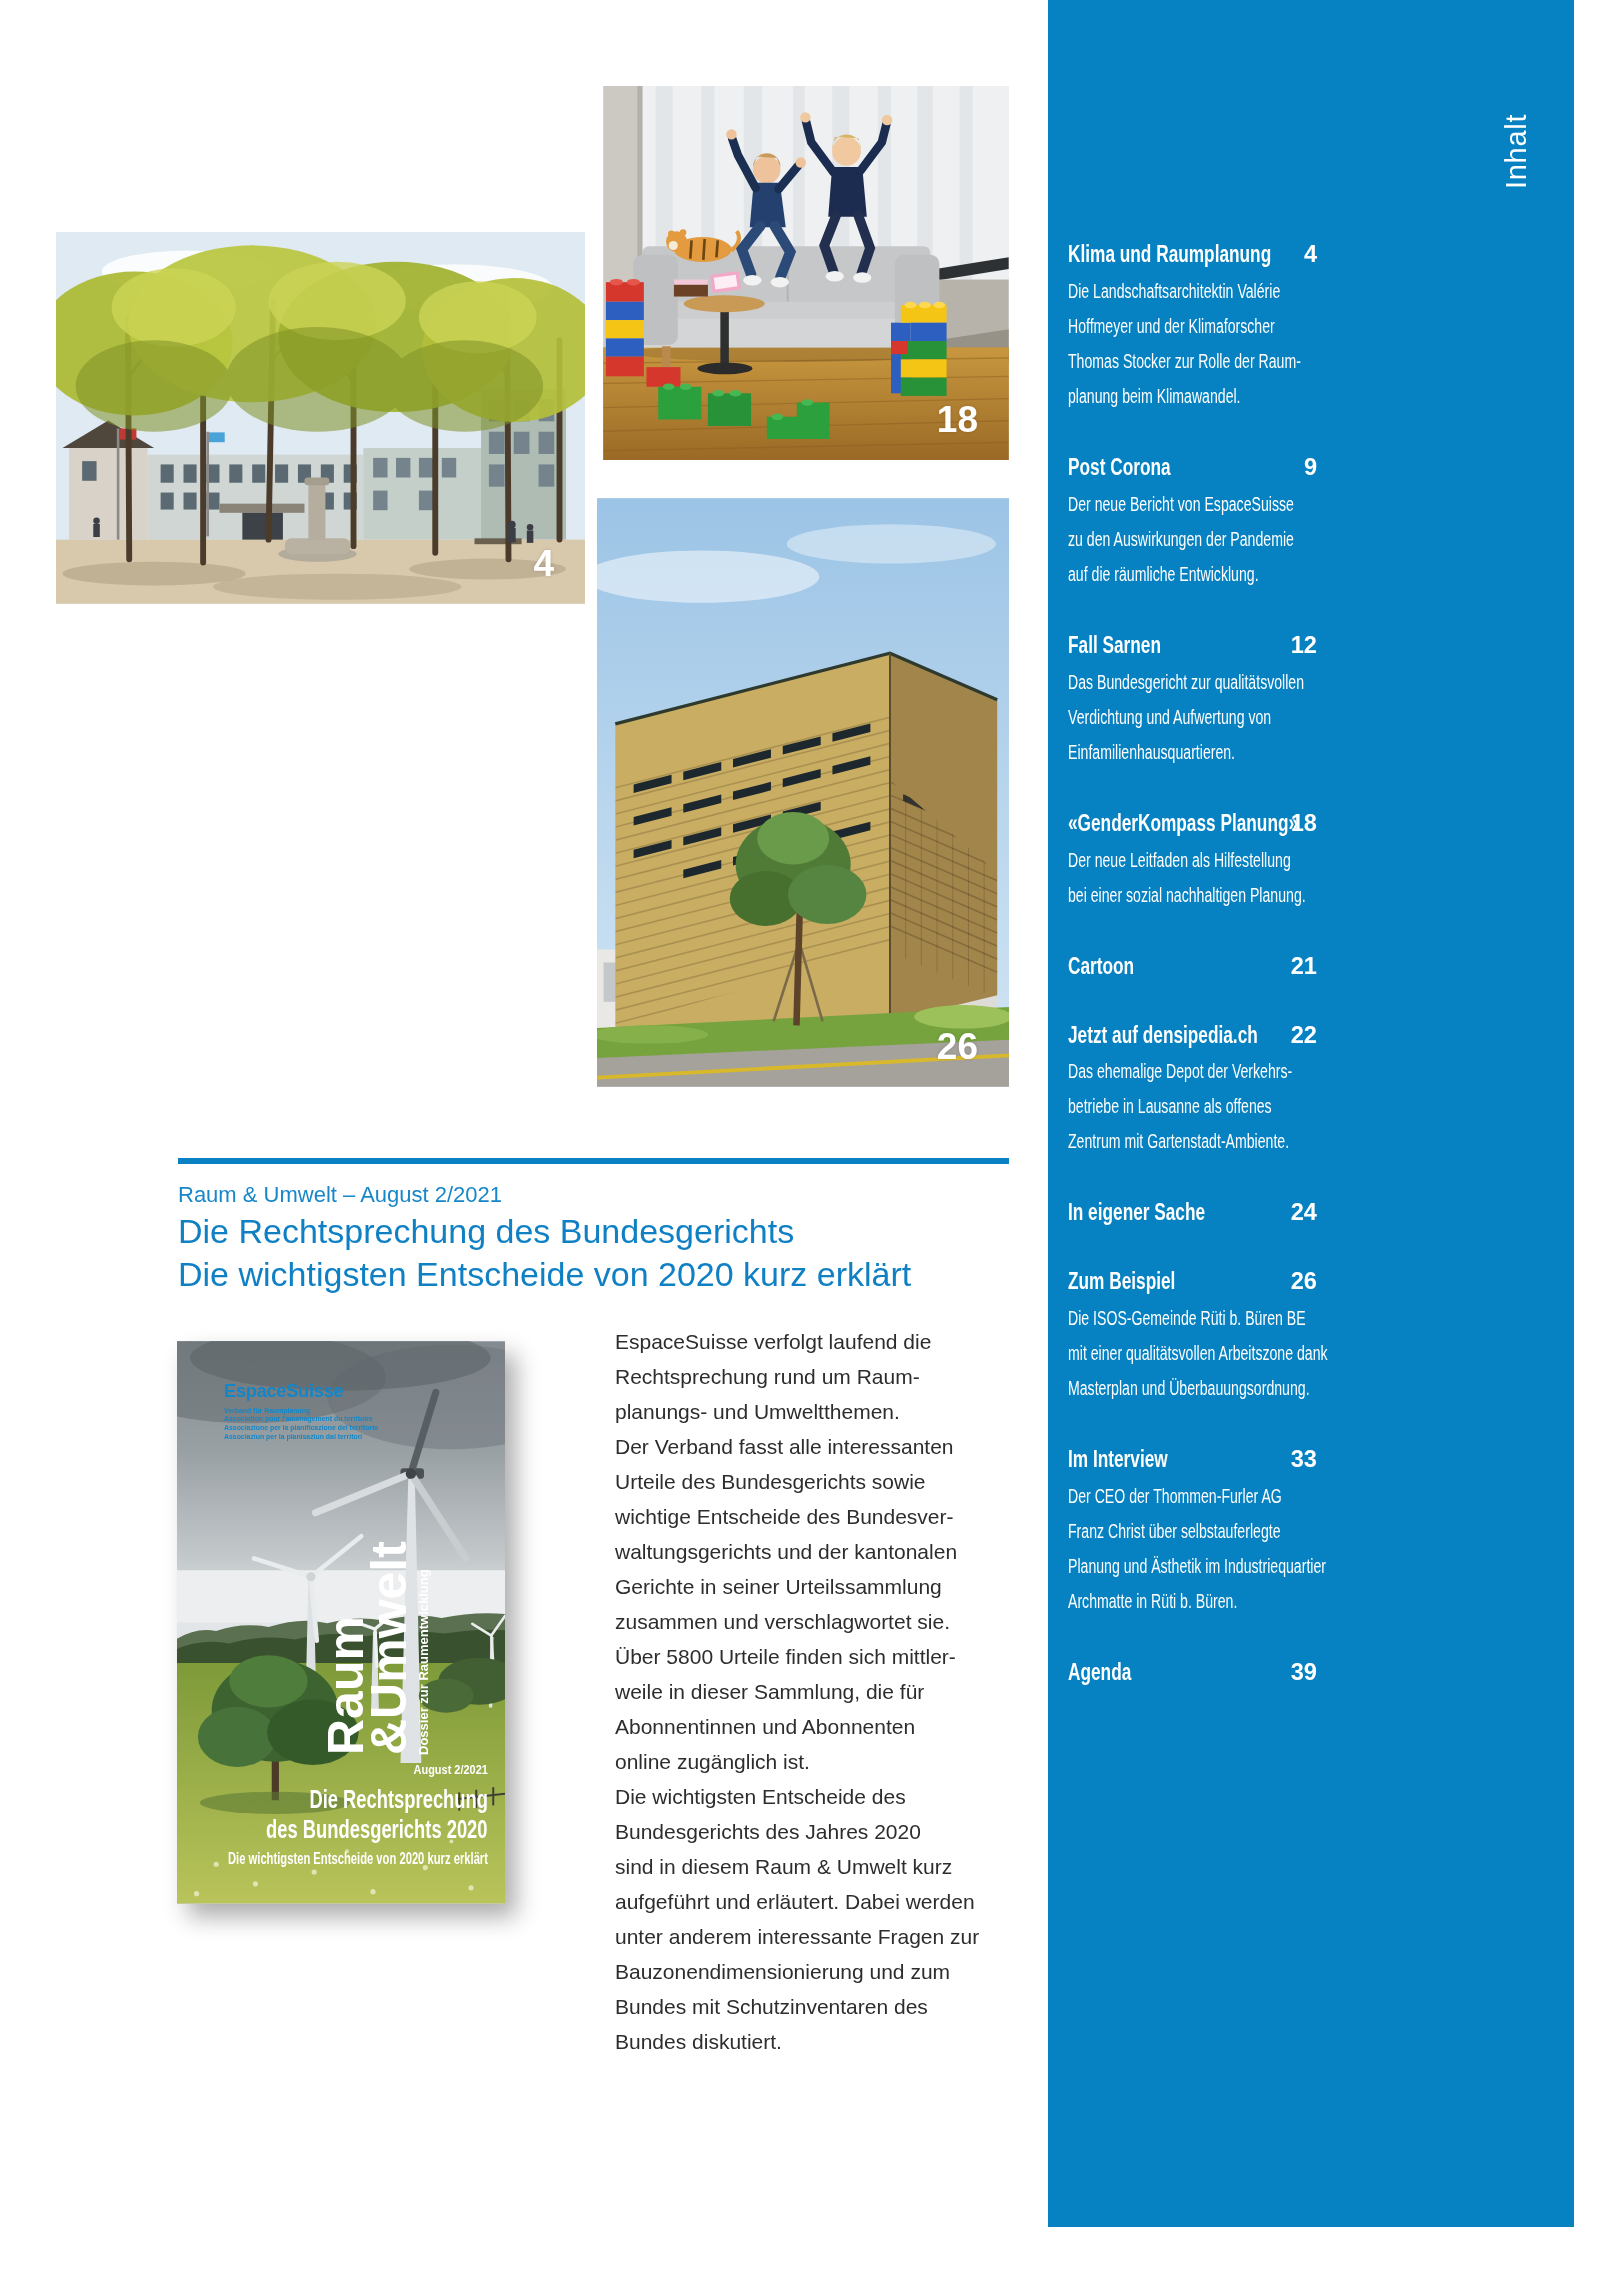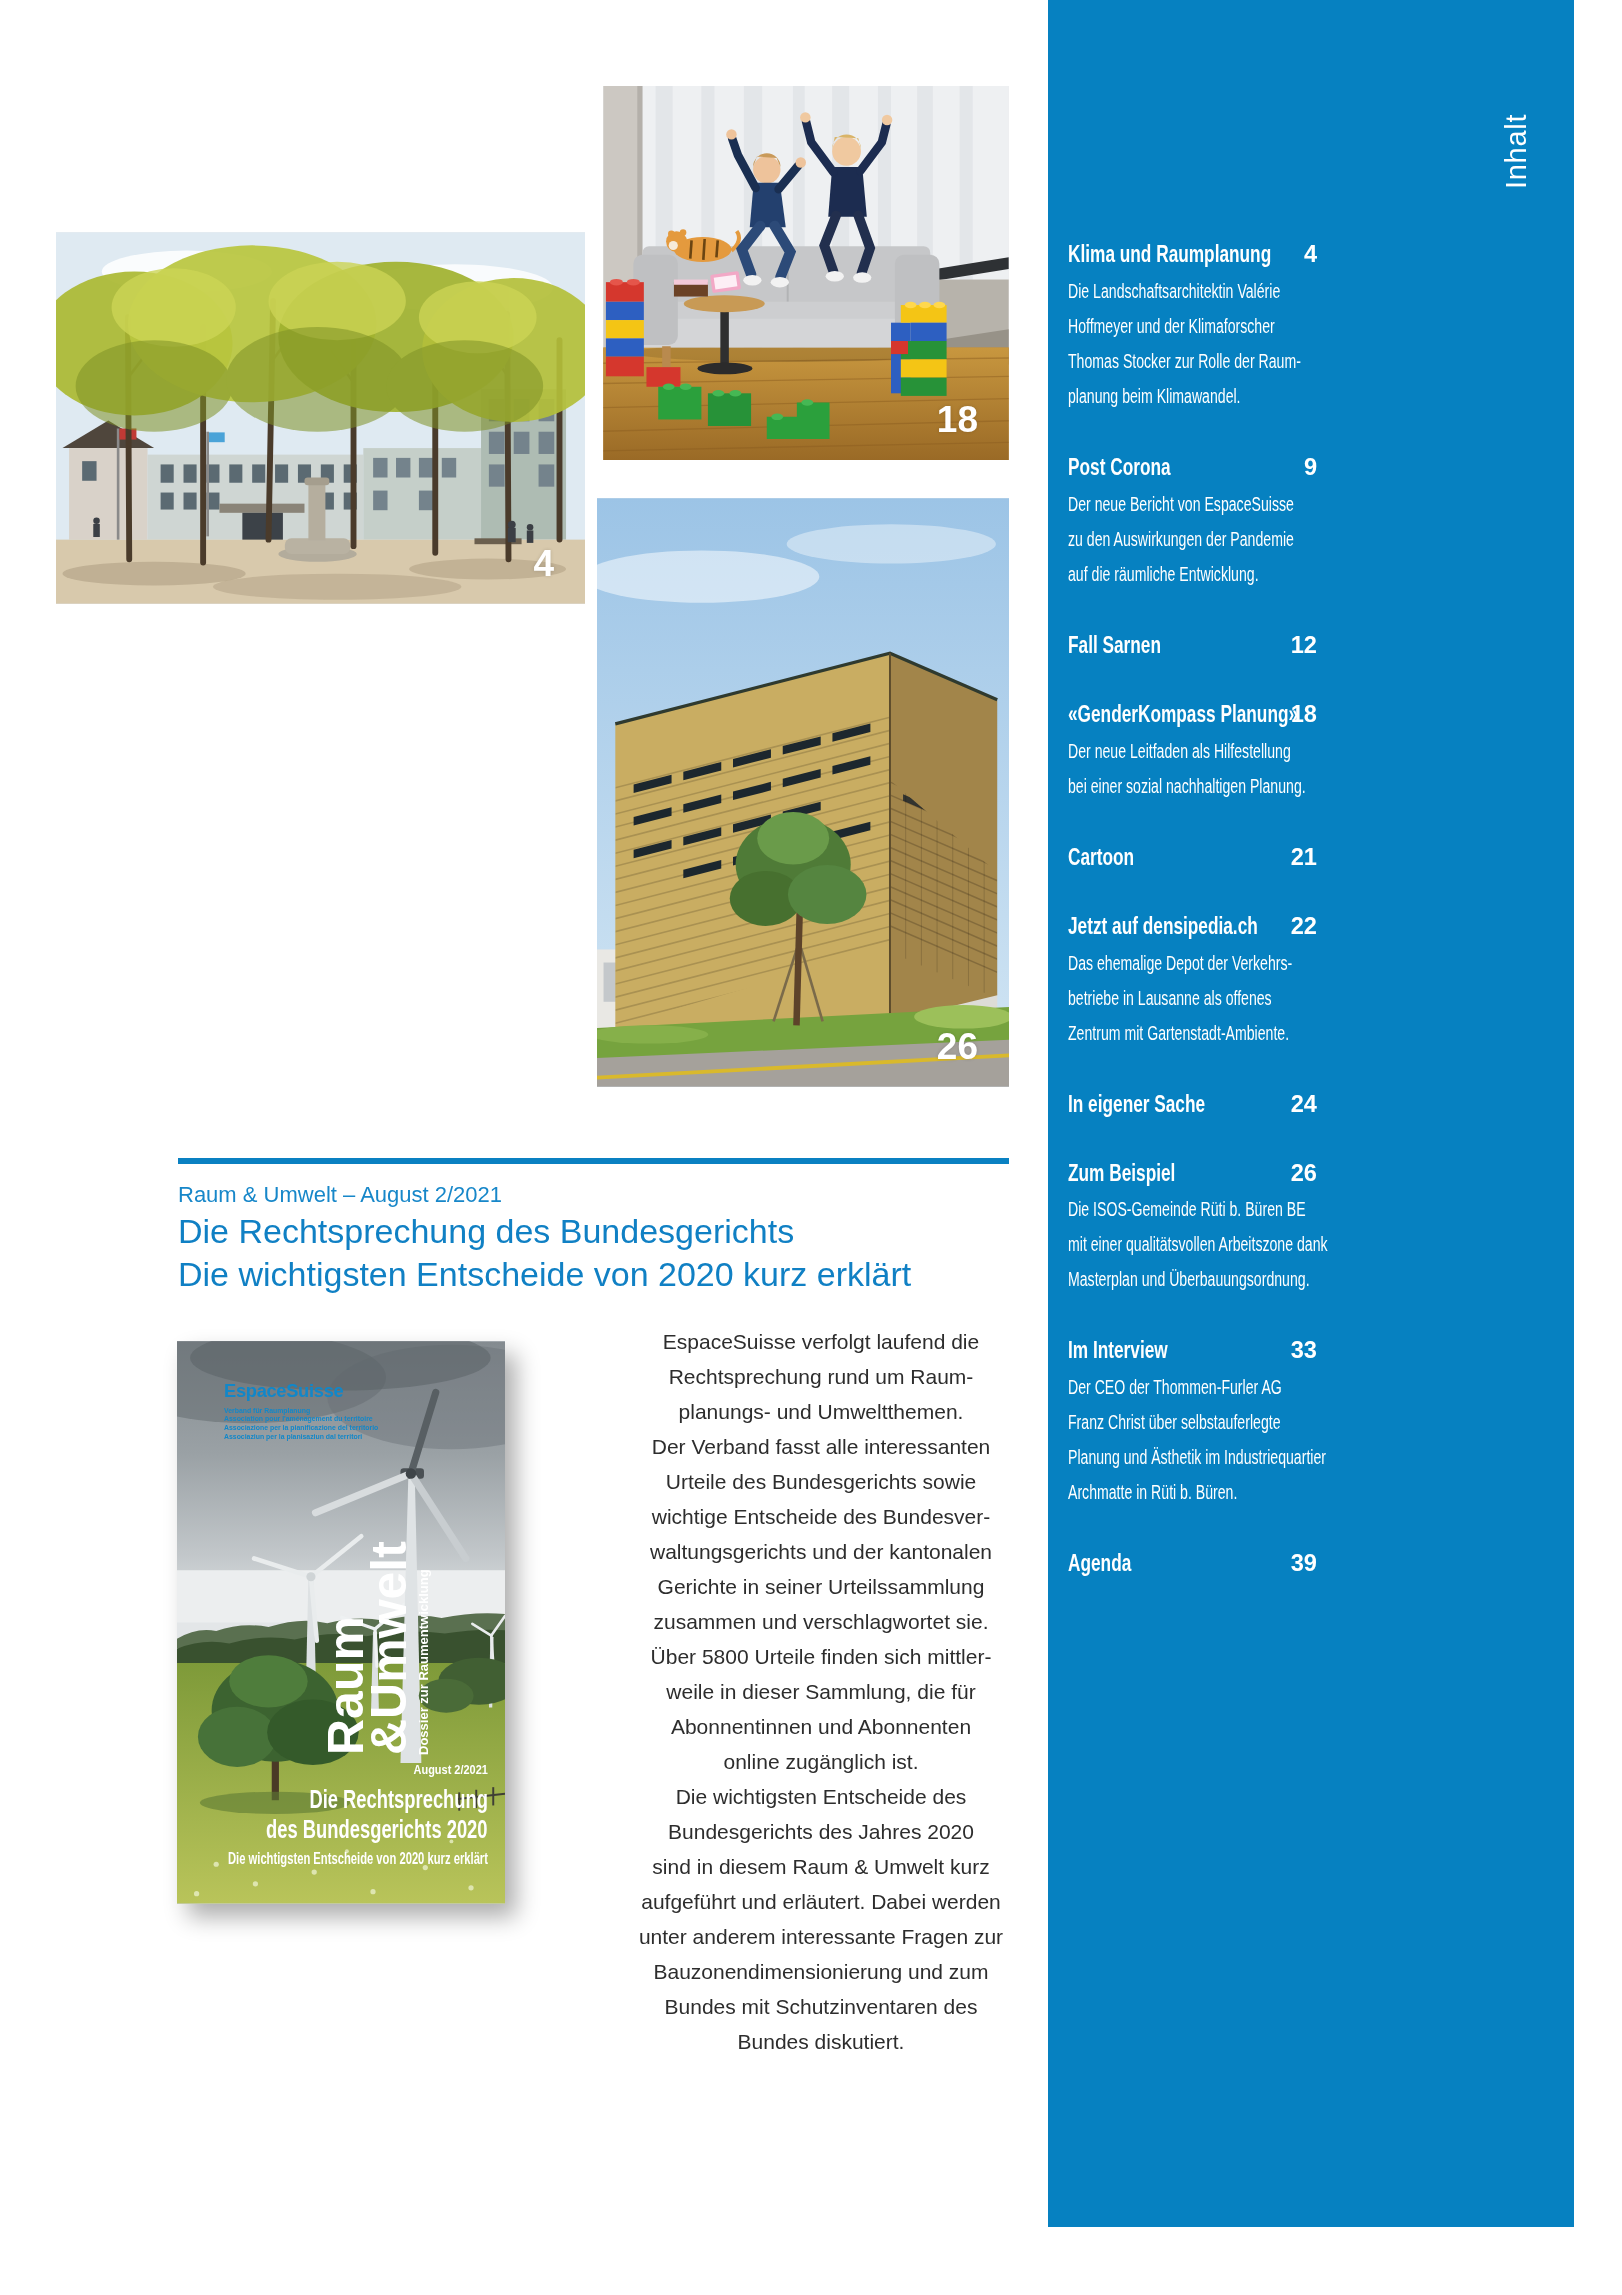--- a/index.html
+++ b/index.html
@@ -14,21 +14,21 @@
   #photo-kids{left:603px;top:86px;width:406px;height:374px;}
   #photo-building{left:597px;top:498px;width:412px;height:589px;}
 
   
   .rule{position:absolute;left:178px;top:1158px;width:831px;height:5.9px;background:#0a81c2;}
   .kicker{position:absolute;left:178px;top:1182px;font-size:22px;color:#1787c9;}
   .title1{position:absolute;left:178px;top:1212px;font-size:34px;color:#1080c4;white-space:nowrap;}
   .title2{position:absolute;left:178px;top:1255px;font-size:34px;color:#1080c4;white-space:nowrap;}
 
   .bodycol{position:absolute;left:615px;top:1324px;width:412px;font-size:21px;line-height:35px;color:#2d2d2d;}
-  .bodycol div{white-space:nowrap;text-align:center;}
+  .bodycol div{white-space:nowrap;}
 
   
   .cover{position:absolute;left:177px;top:1320px;width:328px;height:563px;box-shadow:10.5px 13px 22px rgba(0,0,0,.32);overflow:hidden;background:#b9bfc3;margin-top:21px;}
   .cover svg{position:absolute;inset:0;}
   .cover-logo{position:absolute;left:47px;top:39px;color:#1187c9;}
   .cover-logo .big{font-size:18.3px;font-weight:bold;letter-spacing:-0.3px;}
   .cover-logo .subs{margin-top:4.6px;font-size:6.9px;font-weight:bold;line-height:8.8px;}
   .vert{position:absolute;transform:rotate(-90deg);transform-origin:0 0;white-space:nowrap;color:#ffffff;}
   .mast{font-weight:bold;font-size:50px;line-height:.85;}
   #mast1{left:148px;top:414px;}
@@ -582,20 +582,25 @@
           <div>Der neue Bericht von EspaceSuisse</div>
           <div>zu den Auswirkungen der Pandemie</div>
           <div>auf die räumliche Entwicklung.</div>
         </div>
     </div>
     <div class="toc-entry">
       <div class="toc-row">
           <span class="toc-title">Fall Sarnen</span>
           <span class="toc-page">12</span>
         </div>
+      <div class="toc-desc">
+          <div>Das Bundesgericht zur qualitätsvollen</div>
+          <div>Verdichtung und Aufwertung von</div>
+          <div>Einfamilienhausquartieren.</div>
+        </div>
     </div>
     <div class="toc-entry">
       <div class="toc-row">
           <span class="toc-title">«GenderKompass Planung»</span>
           <span class="toc-page">18</span>
         </div>
       <div class="toc-desc">
           <div>Der neue Leitfaden als Hilfestellung</div>
           <div>bei einer sozial nachhaltigen Planung.</div>
         </div>

